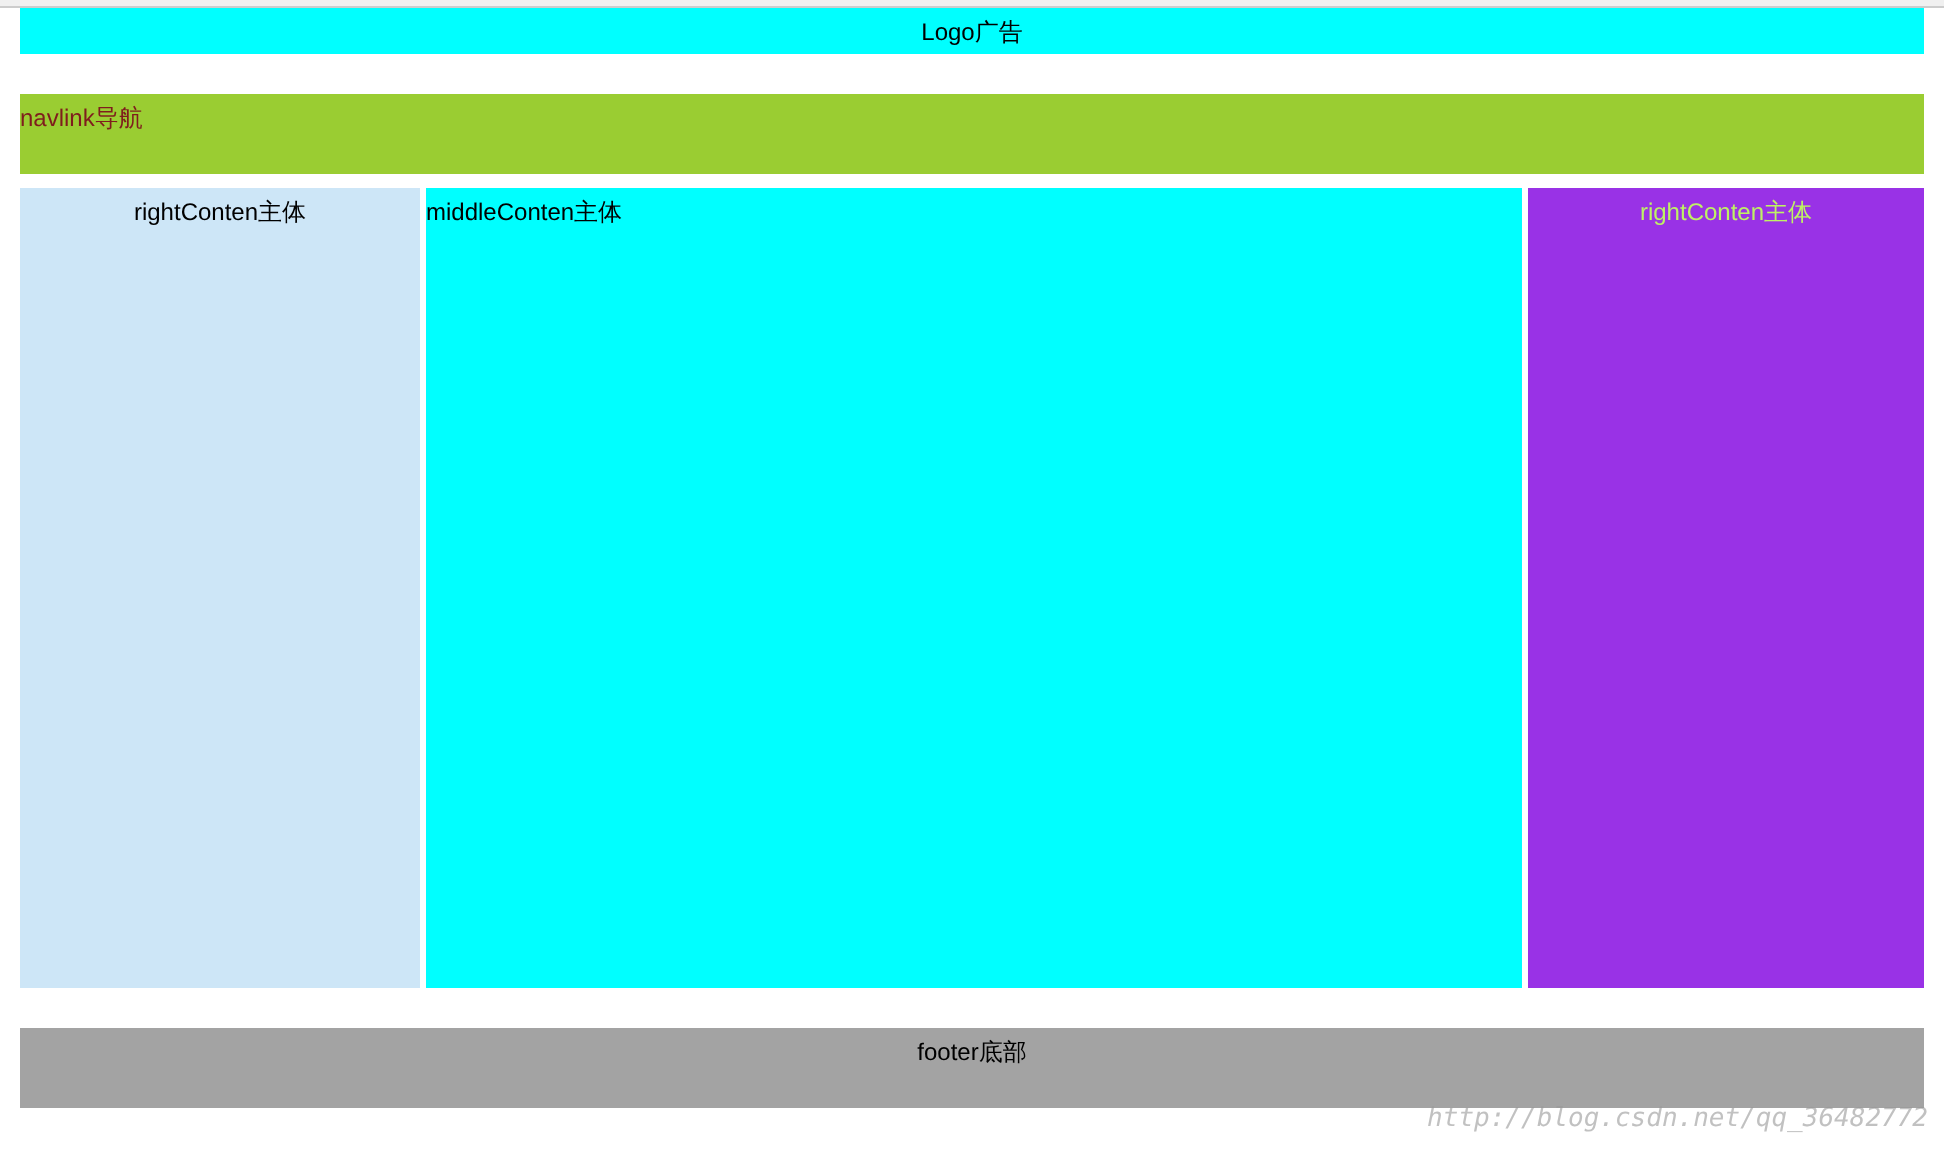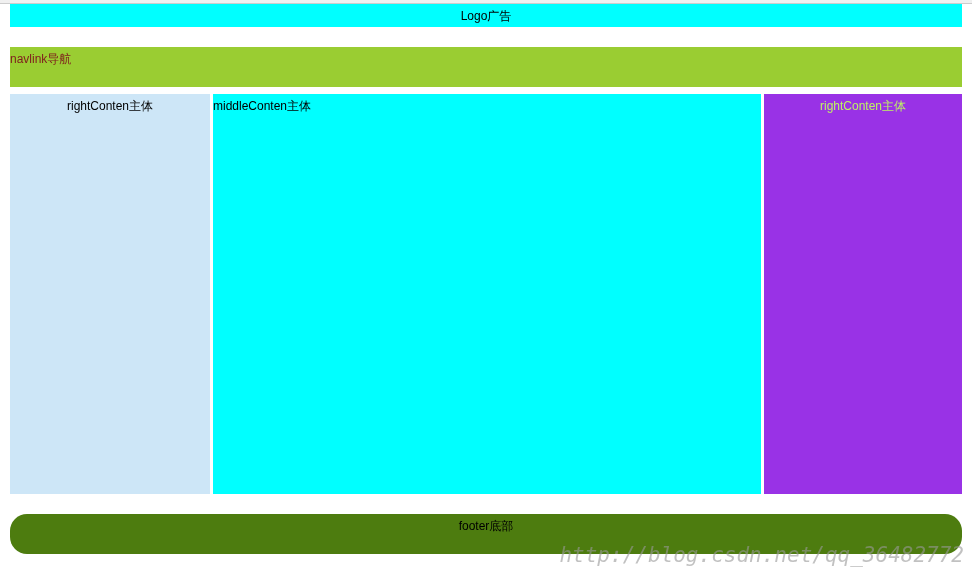--- a/index.html
+++ b/index.html
@@ -75,36 +75,35 @@
     
     .right-content {
       background: #9932E6;
       width: 198px;
       text-align: center;
       padding-top: 4px;
       color: #bef264;
     }
     
     .footer {
-      background: #4d7c0f;
+      background: #a3a3a3;
       height: 40px;
       margin-top: 20px;
       text-align: center;
       padding-top: 4px;
       color: #000;
-      border-radius: 17px;
     }
     
     .watermark {
       position: absolute;
       bottom: 8px;
       right: 8px;
       color: #999;
       font-family: monospace;
-      font-size: 21px;
+      font-size: 13px;
       opacity: 0.6;
       font-style: italic;
       margin-left: 32px;
     }
   </style>
 </head>
 <body>
 
 <div class="bookmark-bar"></div>
 

